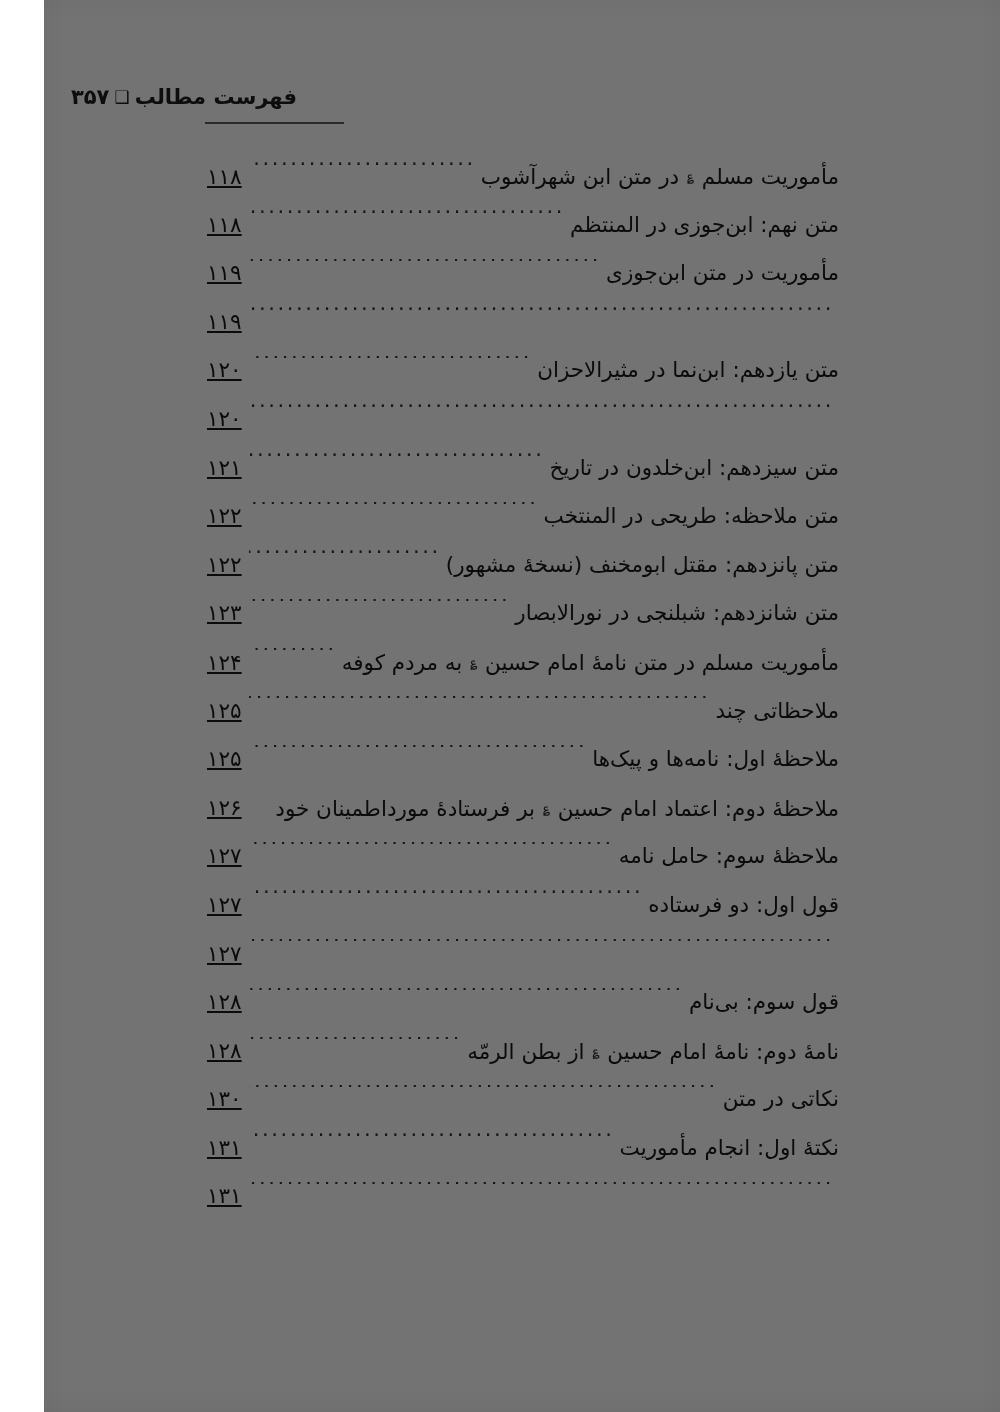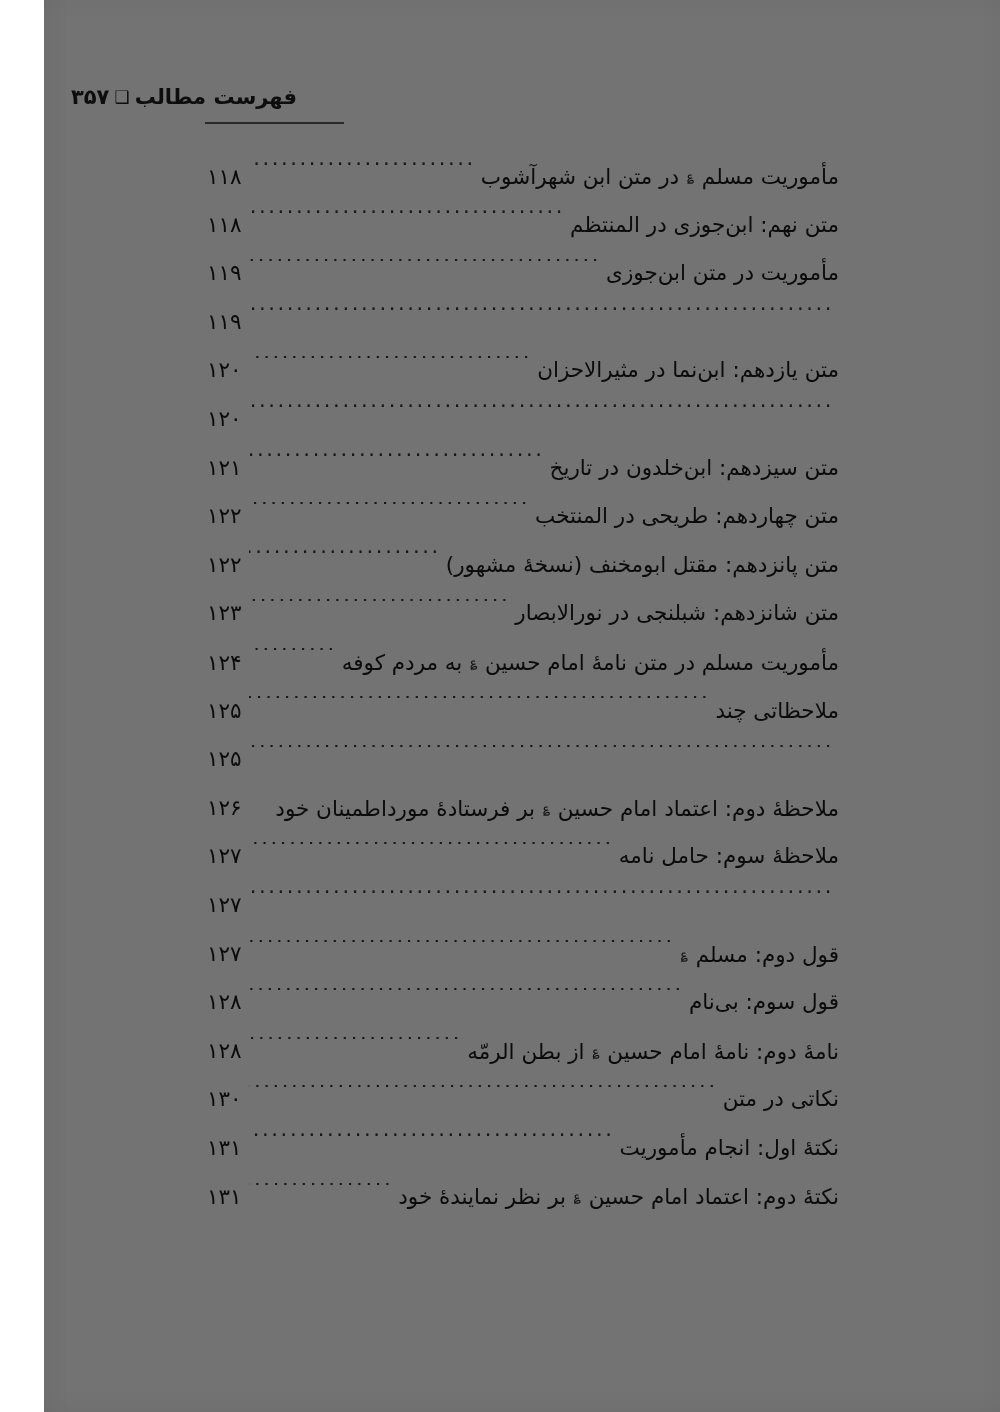--- a/index.html
+++ b/index.html
@@ -136,20 +136,21 @@
     content: "";
   }
 
   .toc-entry .entry-page {
     flex: 0 0 auto;
     font-weight: 400;
     color: #0b0b0b;
     text-align: left;
     direction: rtl;
     padding-right: 3px;
+    text-decoration: underline;
   }
 
   
   .honorific {
     font-family: "DejaVu Sans", "Liberation Sans", sans-serif;
     font-size: 0.56em;
     vertical-align: 0.30em;
     padding: 0 1px;
     color: #121212;
     letter-spacing: 0;
@@ -197,21 +198,21 @@
       <div class="toc-entry">
         <span class="entry-leader"></span>
         <span class="entry-page">۱۲۰</span>
       </div>
       <div class="toc-entry">
         <span class="entry-title"><span>متن سیزدهم: ابن‌خلدون در تاریخ</span></span>
         <span class="entry-leader"></span>
         <span class="entry-page">۱۲۱</span>
       </div>
       <div class="toc-entry">
-        <span class="entry-title"><span>متن چهاردهم: طریحی در المنتخب</span></span>
+        <span class="entry-title"><span>متن ملاحظه: طریحی در المنتخب</span></span>
         <span class="entry-leader"></span>
         <span class="entry-page">۱۲۲</span>
       </div>
       <div class="toc-entry">
         <span class="entry-title"><span>متن پانزدهم: مقتل ابومخنف (نسخهٔ مشهور)</span></span>
         <span class="entry-leader"></span>
         <span class="entry-page">۱۲۲</span>
       </div>
       <div class="toc-entry">
         <span class="entry-title"><span>متن شانزدهم: شبلنجی در نورالابصار</span></span>
@@ -222,39 +223,40 @@
         <span class="entry-title"><span>مأموریت مسلم در متن نامهٔ امام حسین</span> <span class="honorific">؏</span><span> به مردم کوفه</span></span>
         <span class="entry-leader"></span>
         <span class="entry-page">۱۲۴</span>
       </div>
       <div class="toc-entry">
         <span class="entry-title"><span>ملاحظاتی چند</span></span>
         <span class="entry-leader"></span>
         <span class="entry-page">۱۲۵</span>
       </div>
       <div class="toc-entry">
+        <span class="entry-title"><span>ملاحظهٔ اول: نامه‌ها و پیک‌ها</span></span>
         <span class="entry-leader"></span>
         <span class="entry-page">۱۲۵</span>
       </div>
       <div class="toc-entry no-leader">
         <span class="entry-title"><span>ملاحظهٔ دوم: اعتماد امام حسین</span> <span class="honorific">؏</span><span> بر فرستادهٔ مورداطمینان خود</span></span>
         <span class="entry-leader"></span>
         <span class="entry-page">۱۲۶</span>
       </div>
       <div class="toc-entry">
         <span class="entry-title"><span>ملاحظهٔ سوم: حامل نامه</span></span>
         <span class="entry-leader"></span>
         <span class="entry-page">۱۲۷</span>
       </div>
       <div class="toc-entry">
+        <span class="entry-title"><span>قول اول: دو فرستاده</span></span>
         <span class="entry-leader"></span>
         <span class="entry-page">۱۲۷</span>
       </div>
       <div class="toc-entry">
-        <span class="entry-title"><span>قول دوم: مسلم</span> <span class="honorific">؏</span></span>
         <span class="entry-leader"></span>
         <span class="entry-page">۱۲۷</span>
       </div>
       <div class="toc-entry">
         <span class="entry-title"><span>قول سوم: بی‌نام</span></span>
         <span class="entry-leader"></span>
         <span class="entry-page">۱۲۸</span>
       </div>
       <div class="toc-entry">
         <span class="entry-title"><span>نامهٔ دوم: نامهٔ امام حسین</span> <span class="honorific">؏</span><span> از بطن الرمّه</span></span>
@@ -265,19 +267,18 @@
         <span class="entry-title"><span>نکاتی در متن</span></span>
         <span class="entry-leader"></span>
         <span class="entry-page">۱۳۰</span>
       </div>
       <div class="toc-entry">
         <span class="entry-title"><span>نکتهٔ اول: انجام مأموریت</span></span>
         <span class="entry-leader"></span>
         <span class="entry-page">۱۳۱</span>
       </div>
       <div class="toc-entry">
-        <span class="entry-title"><span>نکتهٔ دوم: اعتماد امام حسین</span> <span class="honorific">؏</span><span> بر نظر نمایندهٔ خود</span></span>
         <span class="entry-leader"></span>
         <span class="entry-page">۱۳۱</span>
       </div>
     </div>
 
 </div>
 
 </body></html>

